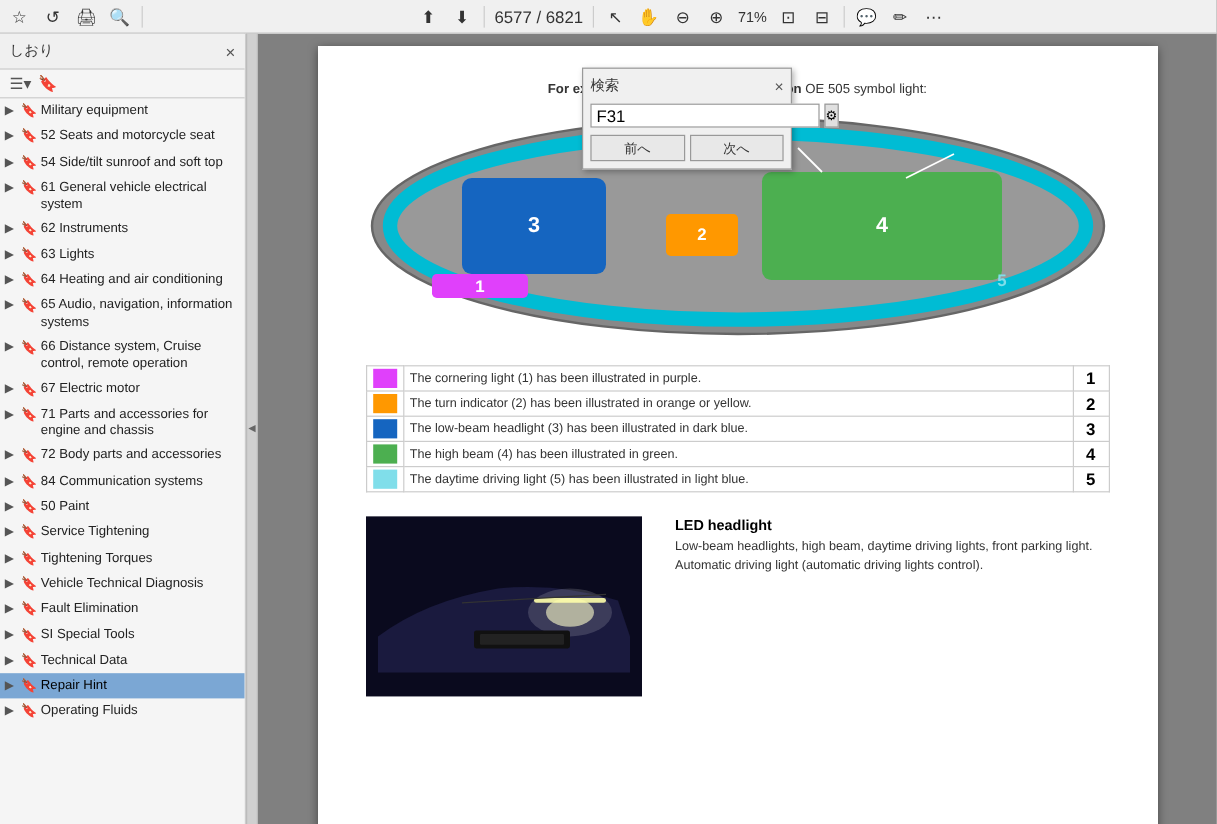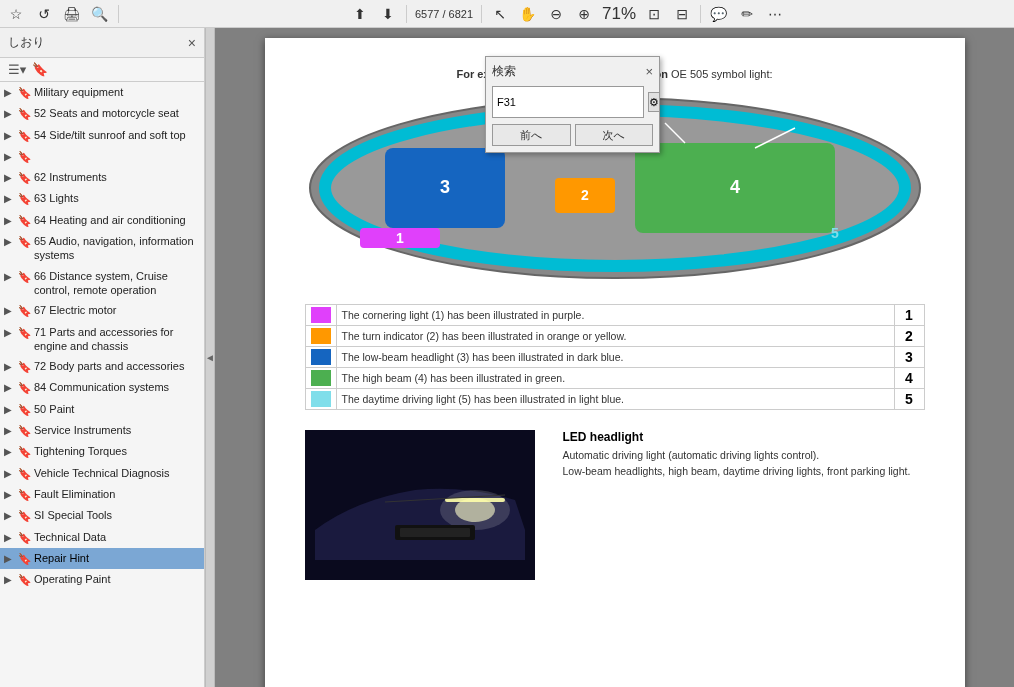--- a/index.html
+++ b/index.html
@@ -32,25 +32,25 @@
       background: #ccc;
     }
     .toolbar-center {
       flex: 1;
       display: flex;
       justify-content: center;
       align-items: center;
       gap: 8px;
     }
     .page-info {
-      font-size: 11px;
+      font-size: 14px;
       color: #333;
     }
     .zoom-info {
-      font-size: 17px;
+      font-size: 12px;
       color: #333;
     }
 
     
     .main {
       display: flex;
       flex: 1;
       overflow: hidden;
     }
 
@@ -161,24 +161,24 @@
       color: #555;
     }
     .search-dialog-row {
       display: flex;
       align-items: center;
       gap: 4px;
       margin-bottom: 6px;
     }
     .search-input {
       flex: 1;
-      height: 32px;
+      height: 20px;
       border: 1px solid #999;
       padding: 2px 4px;
-      font-size: 11px;
+      font-size: 14px;
     }
     .search-settings-btn {
       width: 20px;
       height: 20px;
       background: #e0e0e0;
       border: 1px solid #999;
       cursor: pointer;
       display: flex;
       align-items: center;
       justify-content: center;
@@ -366,20 +366,21 @@
 
       <div class="sidebar-item">
         <span class="sidebar-item-arrow">▶</span>
         <span class="sidebar-item-icon">🔖</span>
         <span class="sidebar-item-label">54 Side/tilt sunroof and soft top</span>
       </div>
 
       <div class="sidebar-item">
         <span class="sidebar-item-arrow">▶</span>
         <span class="sidebar-item-icon">🔖</span>
+        <span class="sidebar-item-label">61 General vehicle electrical system</span>
       </div>
 
       <div class="sidebar-item">
         <span class="sidebar-item-arrow">▶</span>
         <span class="sidebar-item-icon">🔖</span>
         <span class="sidebar-item-label">62 Instruments</span>
       </div>
 
       <div class="sidebar-item">
         <span class="sidebar-item-arrow">▶</span>
@@ -431,21 +432,21 @@
 
       <div class="sidebar-item">
         <span class="sidebar-item-arrow">▶</span>
         <span class="sidebar-item-icon">🔖</span>
         <span class="sidebar-item-label">50 Paint</span>
       </div>
 
       <div class="sidebar-item">
         <span class="sidebar-item-arrow">▶</span>
         <span class="sidebar-item-icon">🔖</span>
-        <span class="sidebar-item-label">Service Instruments</span>
+        <span class="sidebar-item-label">Service Tightening</span>
       </div>
 
       <div class="sidebar-item">
         <span class="sidebar-item-arrow">▶</span>
         <span class="sidebar-item-icon">🔖</span>
         <span class="sidebar-item-label">Tightening Torques</span>
       </div>
 
       <div class="sidebar-item">
         <span class="sidebar-item-arrow">▶</span>
@@ -473,21 +474,21 @@
 
       <div class="sidebar-item active">
         <span class="sidebar-item-arrow">▶</span>
         <span class="sidebar-item-icon">🔖</span>
         <span class="sidebar-item-label">Repair Hint</span>
       </div>
 
       <div class="sidebar-item">
         <span class="sidebar-item-arrow">▶</span>
         <span class="sidebar-item-icon">🔖</span>
-        <span class="sidebar-item-label">Operating Paint</span>
+        <span class="sidebar-item-label">Operating Fluids</span>
       </div>
 
     </div>
   </div>
 
   <div class="collapse-handle">
     <span>◄</span>
   </div>
 
   <div class="pdf-area">
@@ -595,19 +596,19 @@
             <rect x="140" y="68" width="60" height="4" rx="2" fill="#ffffaa" opacity="0.9"></rect>
 
             <line x1="80" y1="72" x2="200" y2="65" stroke="#333" stroke-width="1"></line>
 
             <rect x="90" y="95" width="80" height="15" rx="2" fill="#111"></rect>
             <rect x="95" y="98" width="70" height="9" rx="1" fill="#222"></rect>
           </svg>
         </div>
         <div class="led-text">
           <div class="led-title">LED headlight</div>
+          <div class="led-desc">Low-beam headlights, high beam, daytime driving lights, front parking light.</div>
           <div class="led-desc">Automatic driving light (automatic driving lights control).</div>
-          <div class="led-desc">Low-beam headlights, high beam, daytime driving lights, front parking light.</div>
         </div>
       </div>
     </div>
   </div>
 </div>
 
 </body></html>

